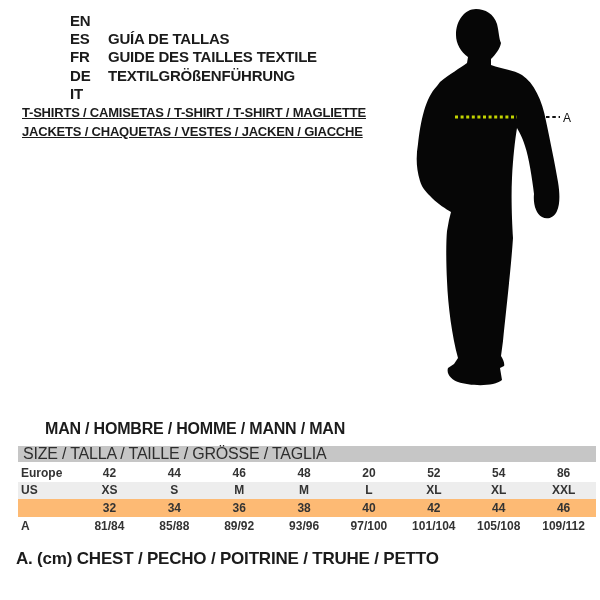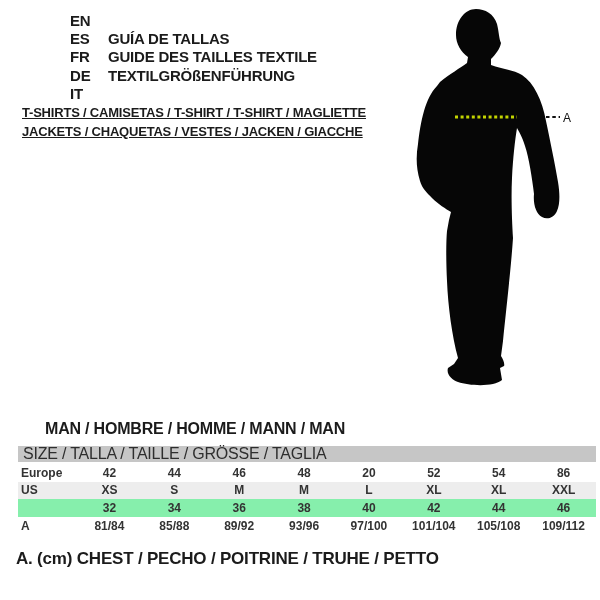--- a/index.html
+++ b/index.html
@@ -124,21 +124,21 @@
         <span class="t-label">US</span>
         <span class="t-cell">XS</span>
         <span class="t-cell">S</span>
         <span class="t-cell">M</span>
         <span class="t-cell">M</span>
         <span class="t-cell">L</span>
         <span class="t-cell">XL</span>
         <span class="t-cell">XL</span>
         <span class="t-cell">XXL</span>
       </div>
-      <div class="t-row" style="background: #86efac;">
+      <div class="t-row" style="background: #fdba74;">
         <span class="t-label"></span>
         <span class="t-cell">32</span>
         <span class="t-cell">34</span>
         <span class="t-cell">36</span>
         <span class="t-cell">38</span>
         <span class="t-cell">40</span>
         <span class="t-cell">42</span>
         <span class="t-cell">44</span>
         <span class="t-cell">46</span>
       </div>

